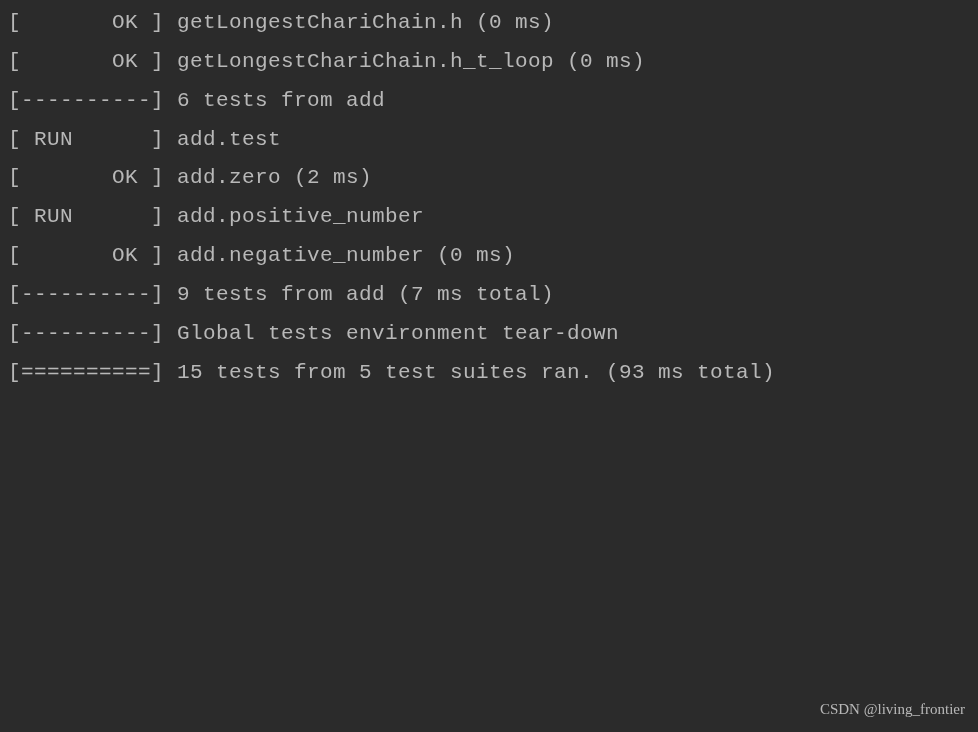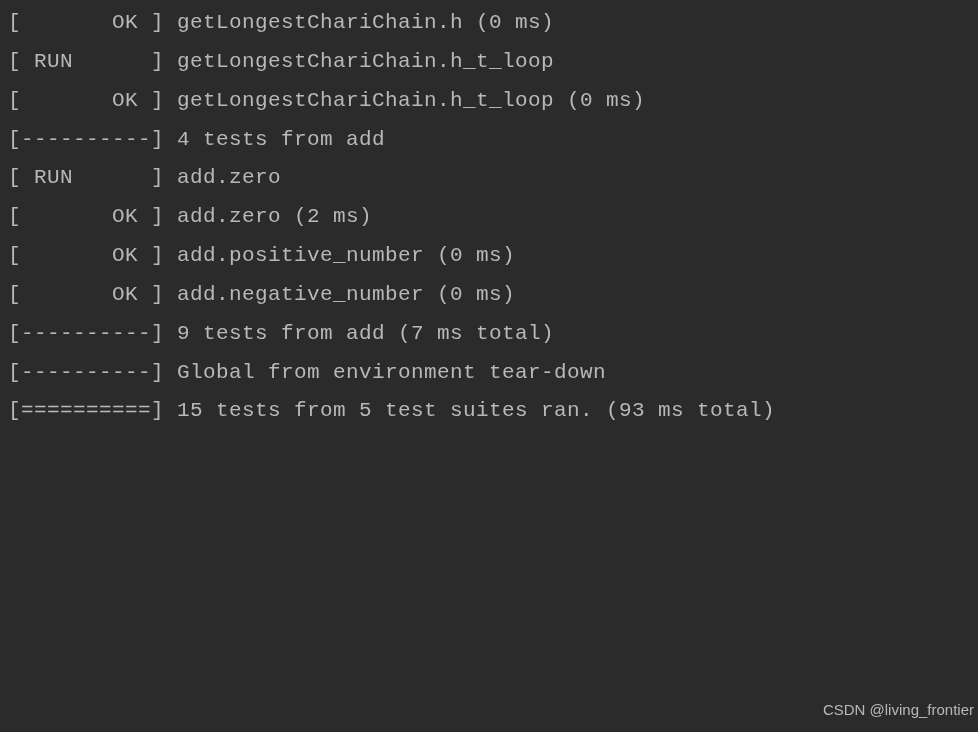--- a/index.html
+++ b/index.html
@@ -18,40 +18,39 @@
       height: 732px;
       overflow: hidden;
       letter-spacing: 0.4px;
     }
     .line {
       white-space: pre;
     }
     .watermark {
       position: absolute;
       bottom: 8px;
-      right: 4px;
+      right: 13px;
       color: #d0d0d0;
-      font-family: Liberation Sans, sans-serif;
+      font-family: Liberation Serif, serif;
       font-size: 15px;
       opacity: 0.85;
       letter-spacing: 0;
     }
   </style>
 </head>
 <body>
 
 <div>
   <div class="line">[       OK ] getLongestChariChain.h (0 ms)</div>
-  <div class="line">[ RUN      ] getLongestChariChain.h_t_loop</div>
   <div class="line">[       OK ] getLongestChariChain.h_t_loop (0 ms)</div>
   <div class="line"></div>
-  <div class="line">[----------] 4 tests from add</div>
-  <div class="line">[ RUN      ] add.zero</div>
+  <div class="line">[----------] 6 tests from add</div>
+  <div class="line">[ RUN      ] add.test</div>
   <div class="line">[       OK ] add.zero (2 ms)</div>
-  <div class="line">[       OK ] add.positive_number (0 ms)</div>
+  <div class="line">[ RUN      ] add.positive_number</div>
   <div class="line">[       OK ] add.negative_number (0 ms)</div>
   <div class="line">[----------] 9 tests from add (7 ms total)</div>
   <div class="line"></div>
-  <div class="line">[----------] Global from environment tear-down</div>
+  <div class="line">[----------] Global tests environment tear-down</div>
   <div class="line">[==========] 15 tests from 5 test suites ran. (93 ms total)</div>
 </div>
 
 <div class="watermark">CSDN @living_frontier</div>
 
 </body></html>

